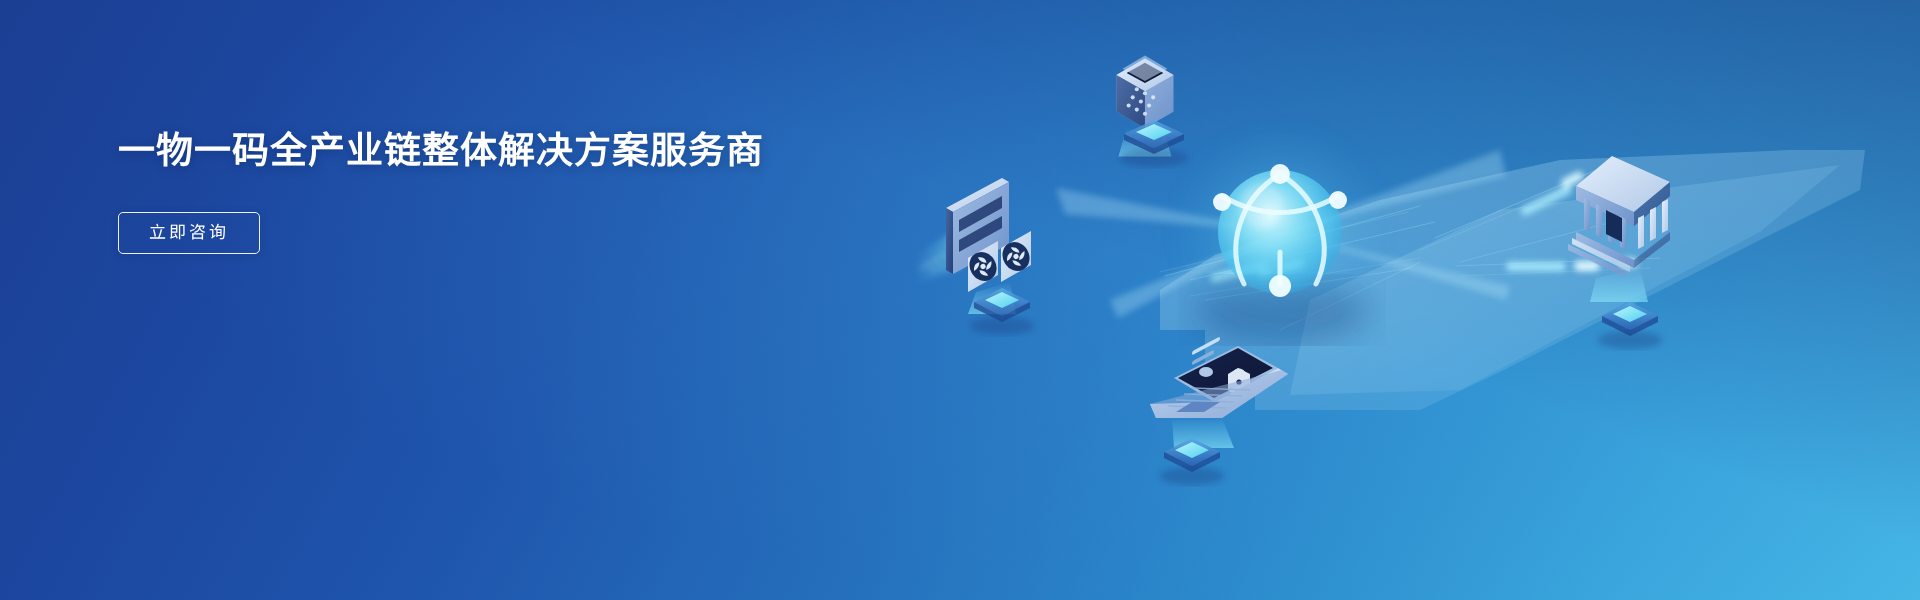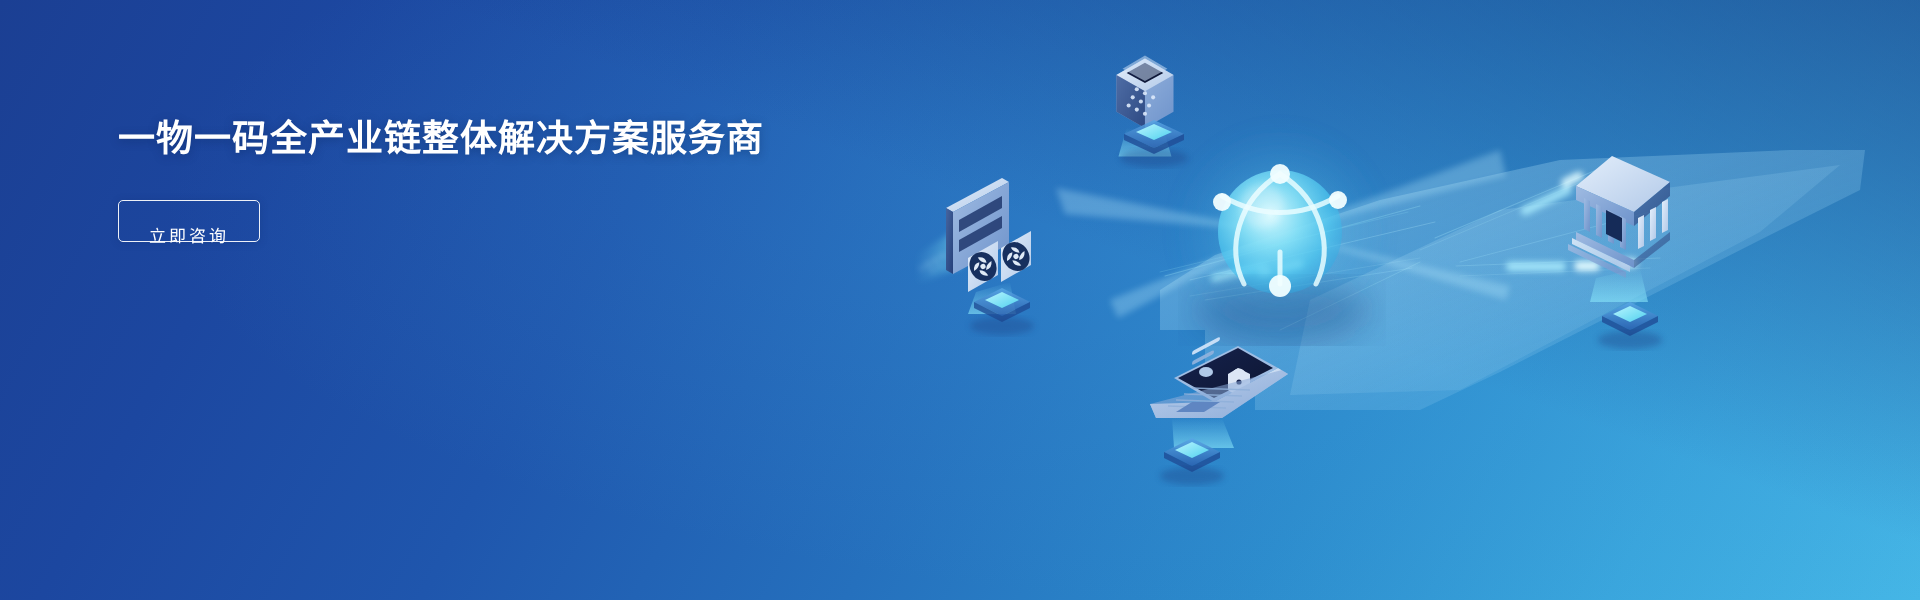--- a/index.html
+++ b/index.html
@@ -23,34 +23,34 @@
         #2c8ccd 70%,
         #3aa6dd 86%,
         #45b6e6 100%);
   }
   .banner::after{
     content:"";position:absolute;inset:0;pointer-events:none;
     background:linear-gradient(200deg, rgba(18,48,120,.55) 0%, rgba(18,48,120,0) 42%);
   }
 
   
-  .copy{position:absolute;left:118px;top:116px;width:720px;z-index:8;}
+  .copy{position:absolute;left:118px;top:128px;width:720px;z-index:8;}
   .headline{
     margin:0;font-size:37px;line-height:1.25;font-weight:bold;
     color:#ffffff;letter-spacing:1px;white-space:nowrap;
     text-shadow:0 2px 10px rgba(6,28,74,.35);
   }
   .subcopy{margin:28px 0 0 0;}
   .subline{
     font-size:17.5px;line-height:34px;color:#eaf4fd;
     letter-spacing:.6px;font-weight:normal;white-space:nowrap;
   }
   .cta{
     display:inline-block;margin-top:38px;
-    padding:16px 30px;height:42px;line-height:40px;
+    padding:0 30px;height:42px;line-height:40px;
     border:1.6px solid rgba(255,255,255,.92);
     border-radius:5px;background:transparent;
     color:#ffffff;font-size:17px;letter-spacing:3px;
     cursor:pointer;font-family:inherit;
     box-shadow:0 1px 8px rgba(10,36,90,.18);
   }
 
   
   .art{position:absolute;left:860px;top:0;width:1060px;height:600px;z-index:4;}
   .art svg{position:absolute;left:0;top:0;width:1060px;height:600px;}

